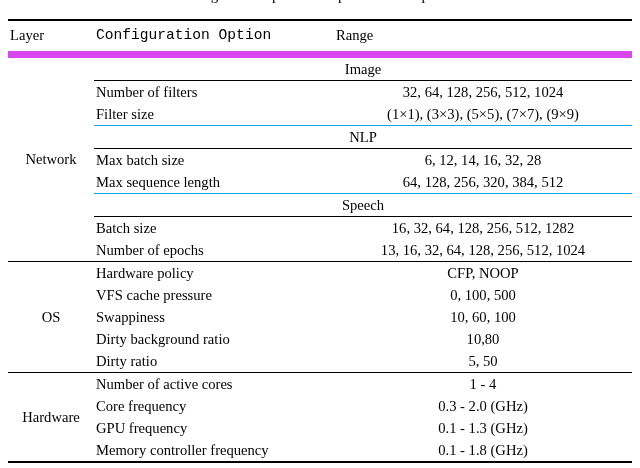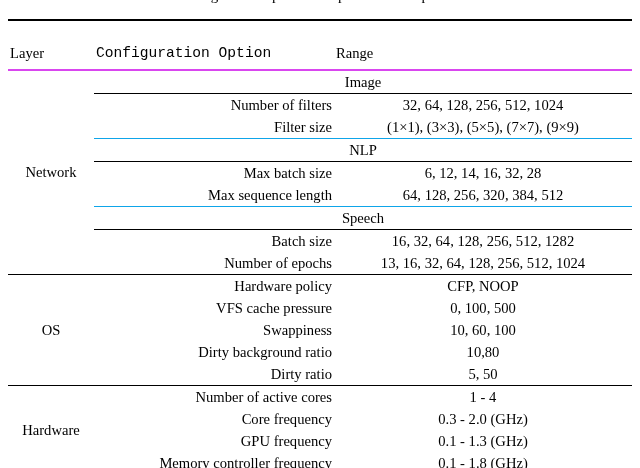--- a/index.html
+++ b/index.html
@@ -36,31 +36,31 @@
     border-top: 2.5px solid #000;
     border-bottom: 2.5px solid #000;
     font-size: 14.6px;
   }
   .config-table th, .config-table td {
     padding: 1.5px 2px;
     line-height: 19px;
     font-weight: normal;
   }
   .config-table th {
-    border-bottom: 2px solid #d946ef;
-    padding: 23px 2px 6px 2px;
+    border-bottom: 7px solid #d946ef;
+    padding: 5px 2px 6px 2px;
   }
   th.h-layer { text-align: left; }
   th.h-opt   { text-align: left; font-family: Liberation Mono, monospace; }
   th.h-range { text-align: left; }
   td.layer-cell {
     vertical-align: middle;
     text-align: center;
   }
-  td.opt   { text-align: right; margin-top: 20px; }
+  td.opt   { text-align: left; margin-top: 20px; }
   td.range { text-align: center; }
   td.subhead {
     text-align: center;
     border-top: 1px solid #0ea5e9;
     border-bottom: 1px solid #000;
   }
   tr.section-start td { border-top: 1px solid #000; }
 </style>
 </head>
 <body>

